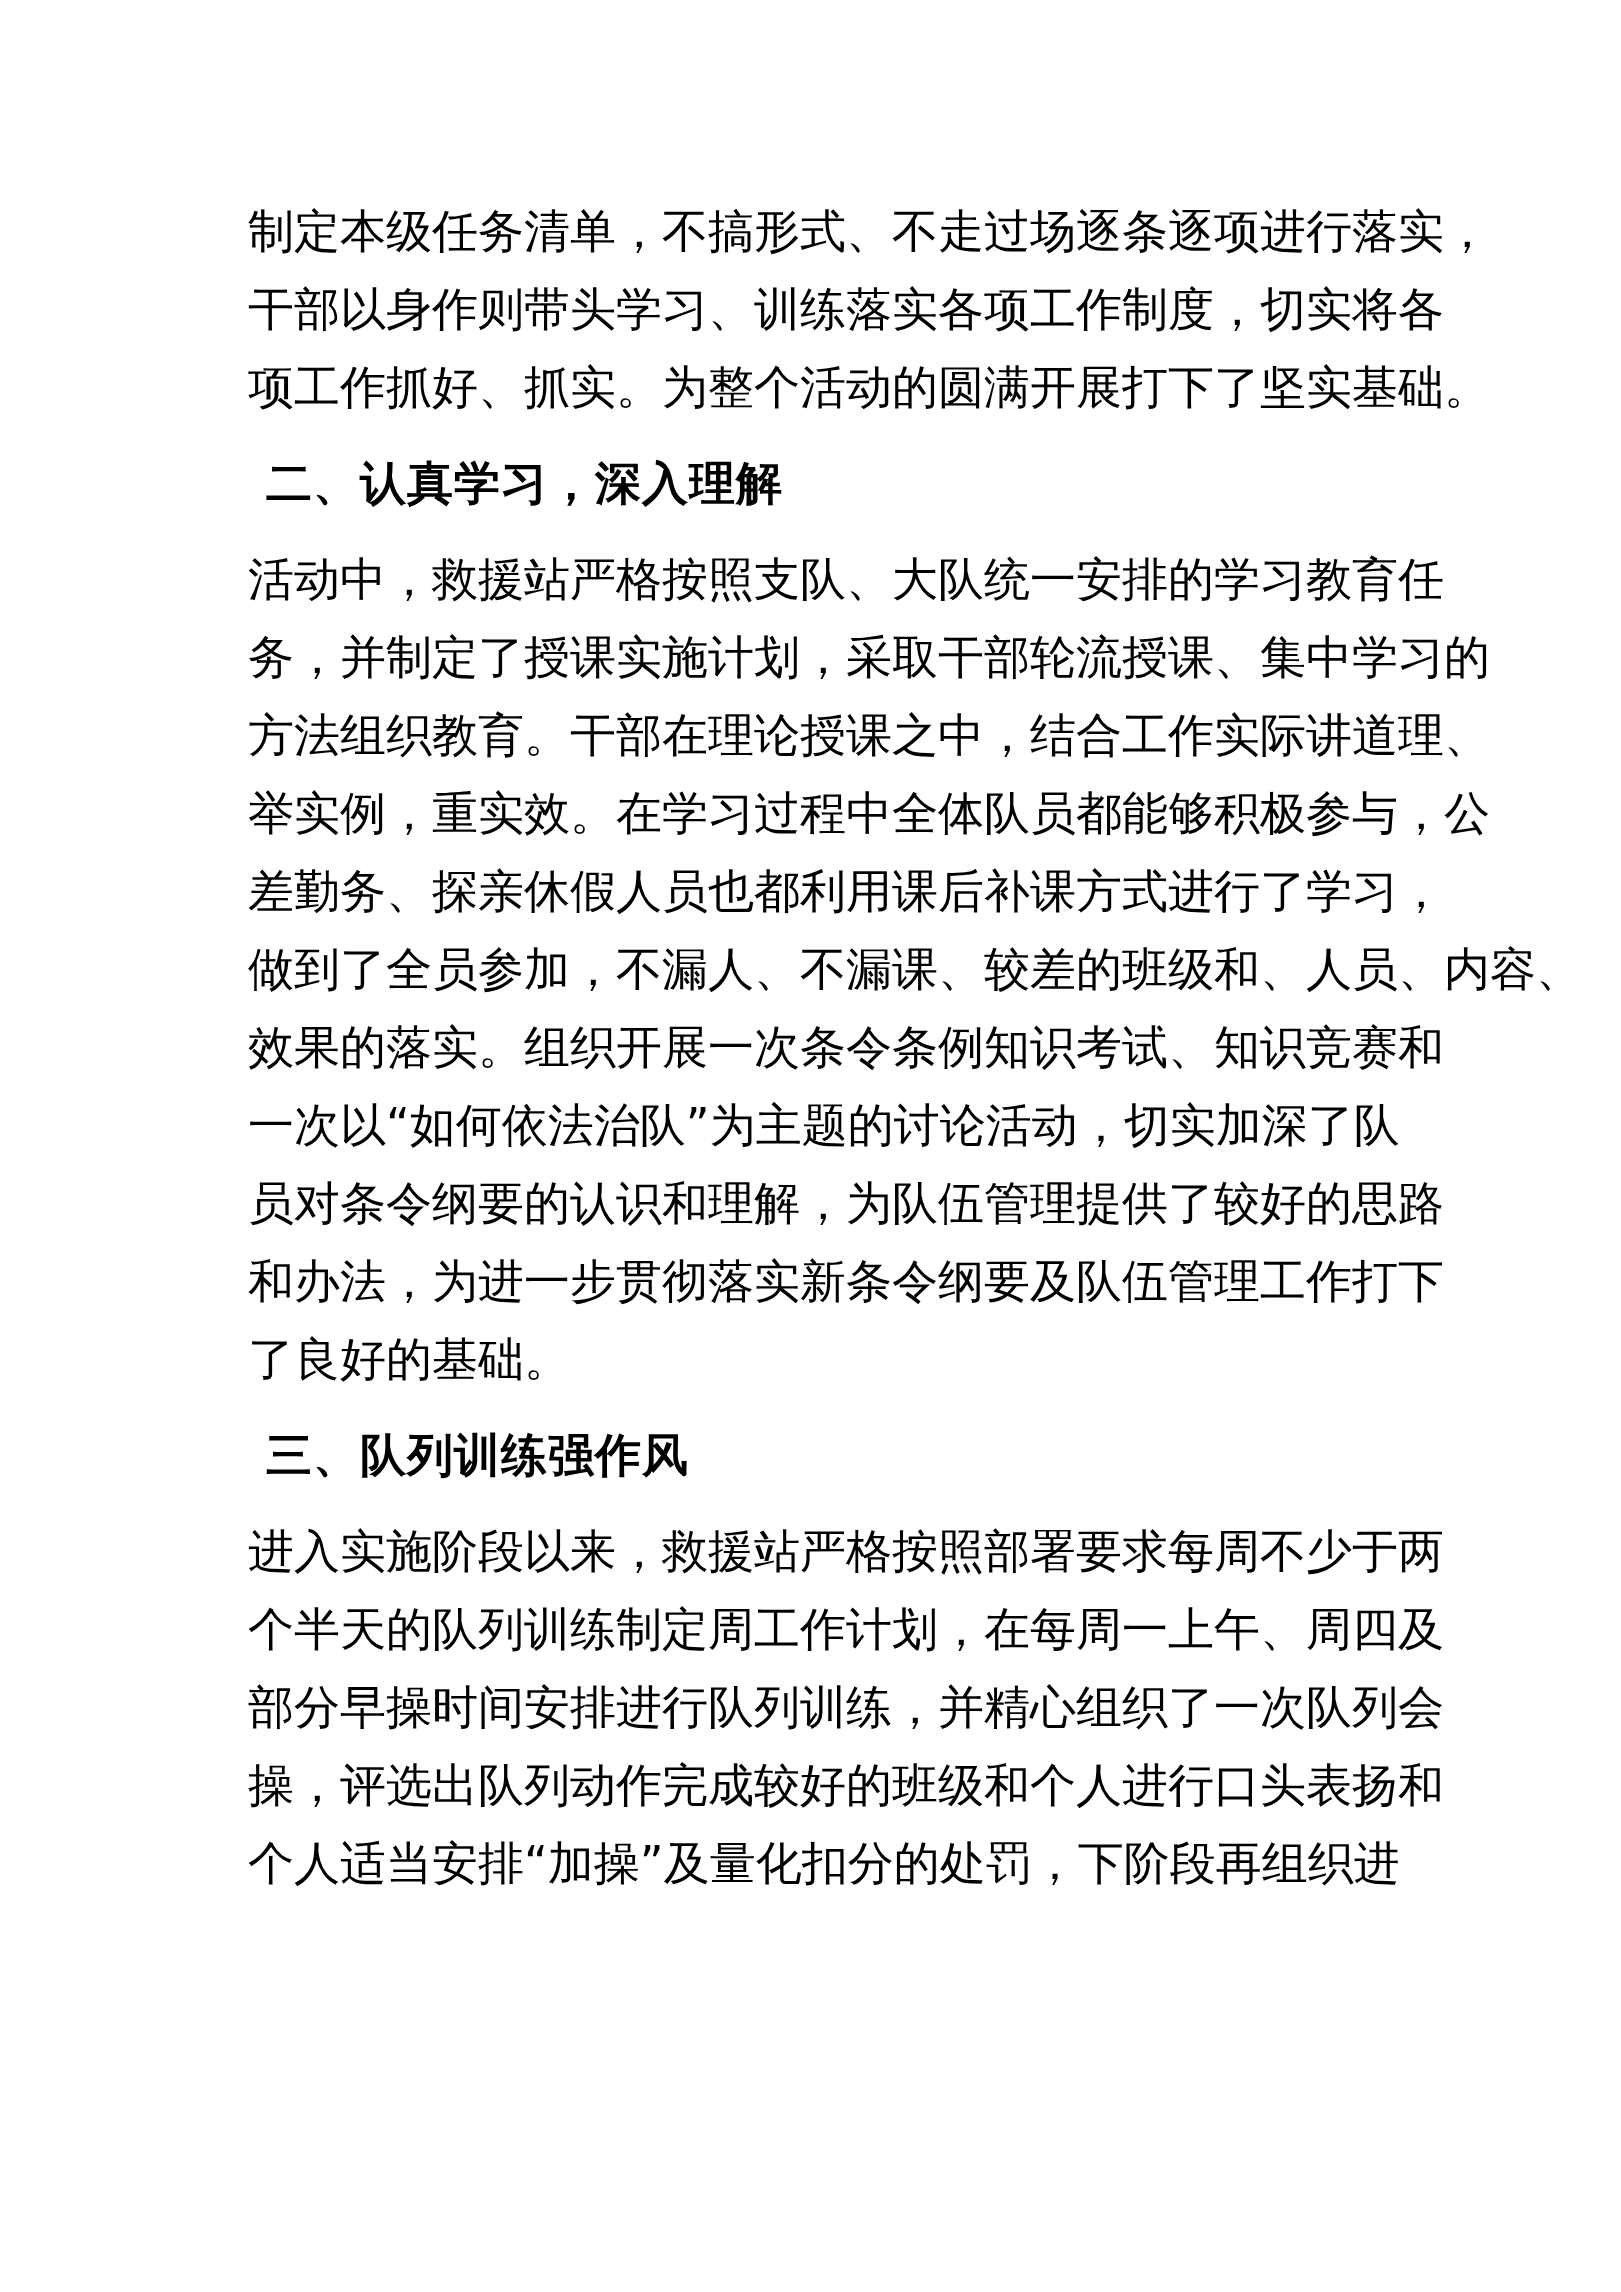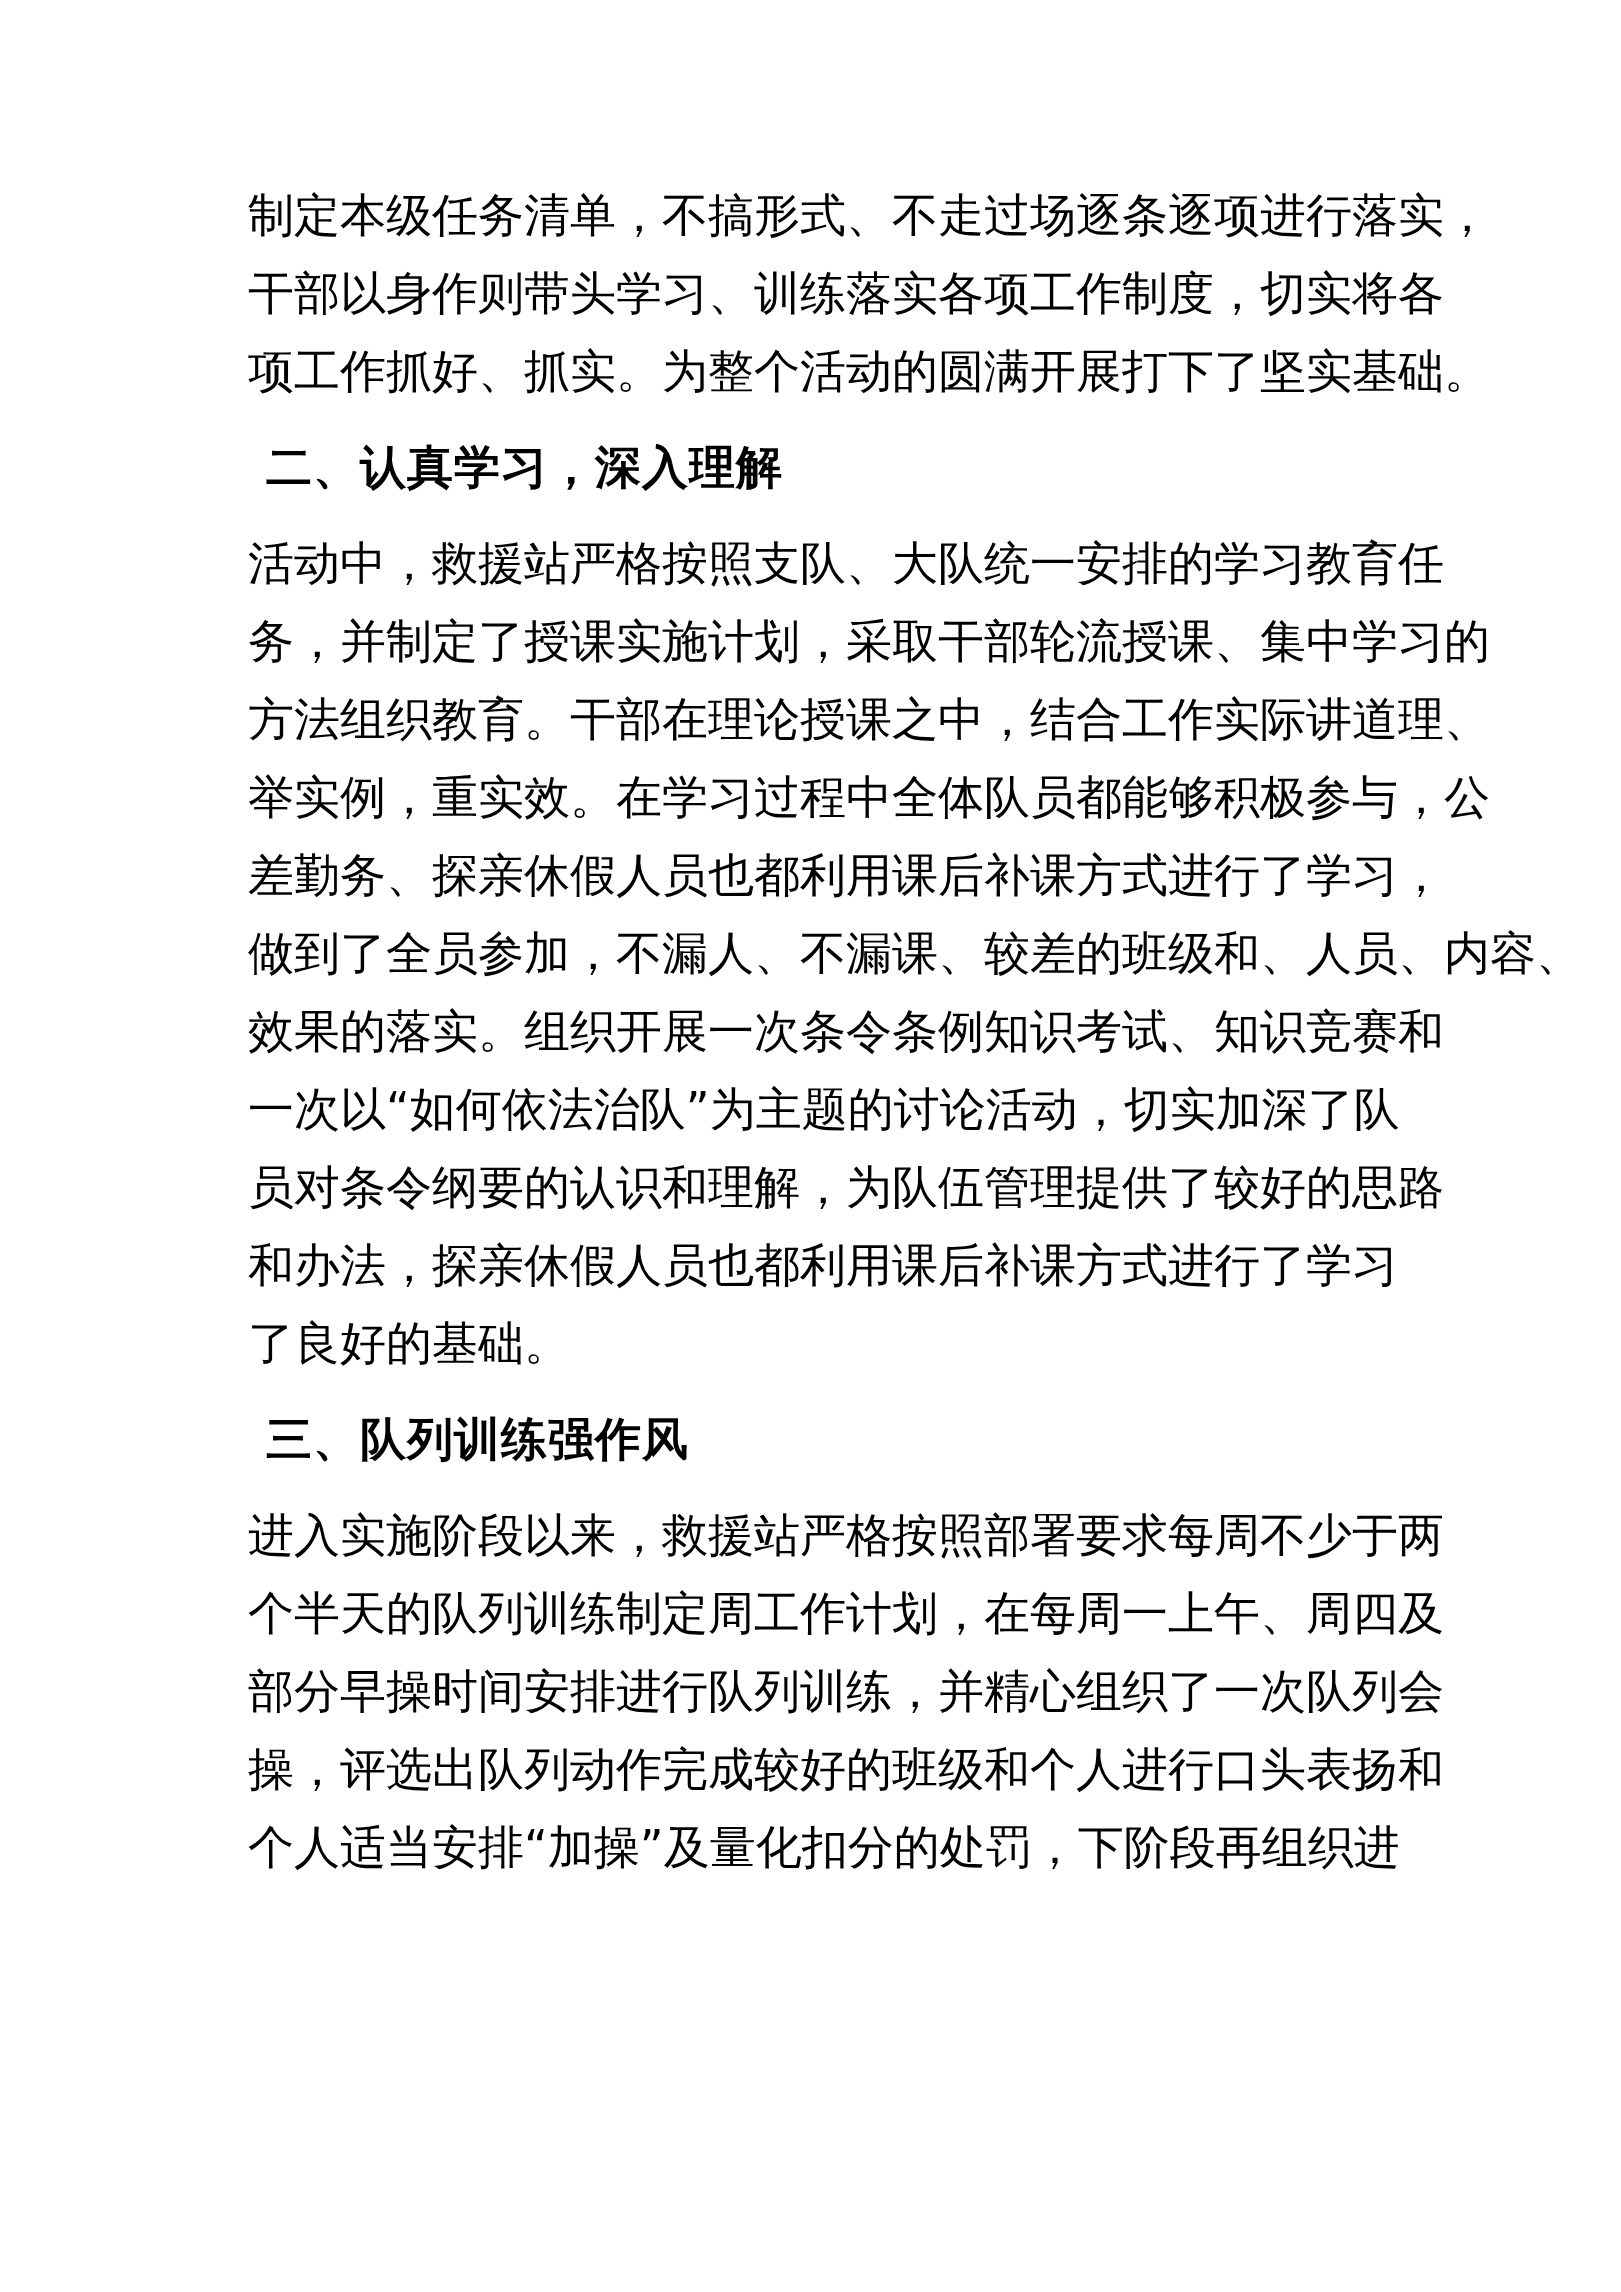--- a/index.html
+++ b/index.html
@@ -11,21 +11,21 @@
     position: relative;
     width: 1621px;
     height: 2293px;
     background: #ffffff;
     overflow: hidden;
     font-family: "DejaVu Sans", "Liberation Sans", sans-serif;
   }
   .content {
     position: absolute;
     left: 248px;
-    top: 176px;
+    top: 192px;
     width: 1129px;
   }
   .para {
     margin: 0;
     color: #000000;
     font-size: 46px;
     line-height: 78px;
     letter-spacing: 0px;
     font-weight: 400;
     text-align: justify;
@@ -63,21 +63,21 @@
     <p class="para">
       <span class="ln">活动中，救援站严格按照支队、大队统一安排的学习教育任</span>
       <span class="ln">务，并制定了授课实施计划，采取干部轮流授课、集中学习的</span>
       <span class="ln">方法组织教育。干部在理论授课之中，结合工作实际讲道理、</span>
       <span class="ln">举实例，重实效。在学习过程中全体队员都能够积极参与，公</span>
       <span class="ln">差勤务、探亲休假人员也都利用课后补课方式进行了学习，</span>
       <span class="ln">做到了全员参加，不漏人、不漏课、较差的班级和、人员、内容、</span>
       <span class="ln">效果的落实。组织开展一次条令条例知识考试、知识竞赛和</span>
       <span class="ln">一次以“如何依法治队”为主题的讨论活动，切实加深了队</span>
       <span class="ln">员对条令纲要的认识和理解，为队伍管理提供了较好的思路</span>
-      <span class="ln">和办法，探亲休假人员也都利用课后补课方式进行了学习</span>
+      <span class="ln">和办法，为进一步贯彻落实新条令纲要及队伍管理工作打下</span>
       <span class="ln">了良好的基础。</span>
     </p>
 
     <h2 class="heading">三、队列训练强作风</h2>
 
     <p class="para">
       <span class="ln">进入实施阶段以来，救援站严格按照部署要求每周不少于两</span>
       <span class="ln">个半天的队列训练制定周工作计划，在每周一上午、周四及</span>
       <span class="ln">部分早操时间安排进行队列训练，并精心组织了一次队列会</span>
       <span class="ln">操，评选出队列动作完成较好的班级和个人进行口头表扬和</span>

